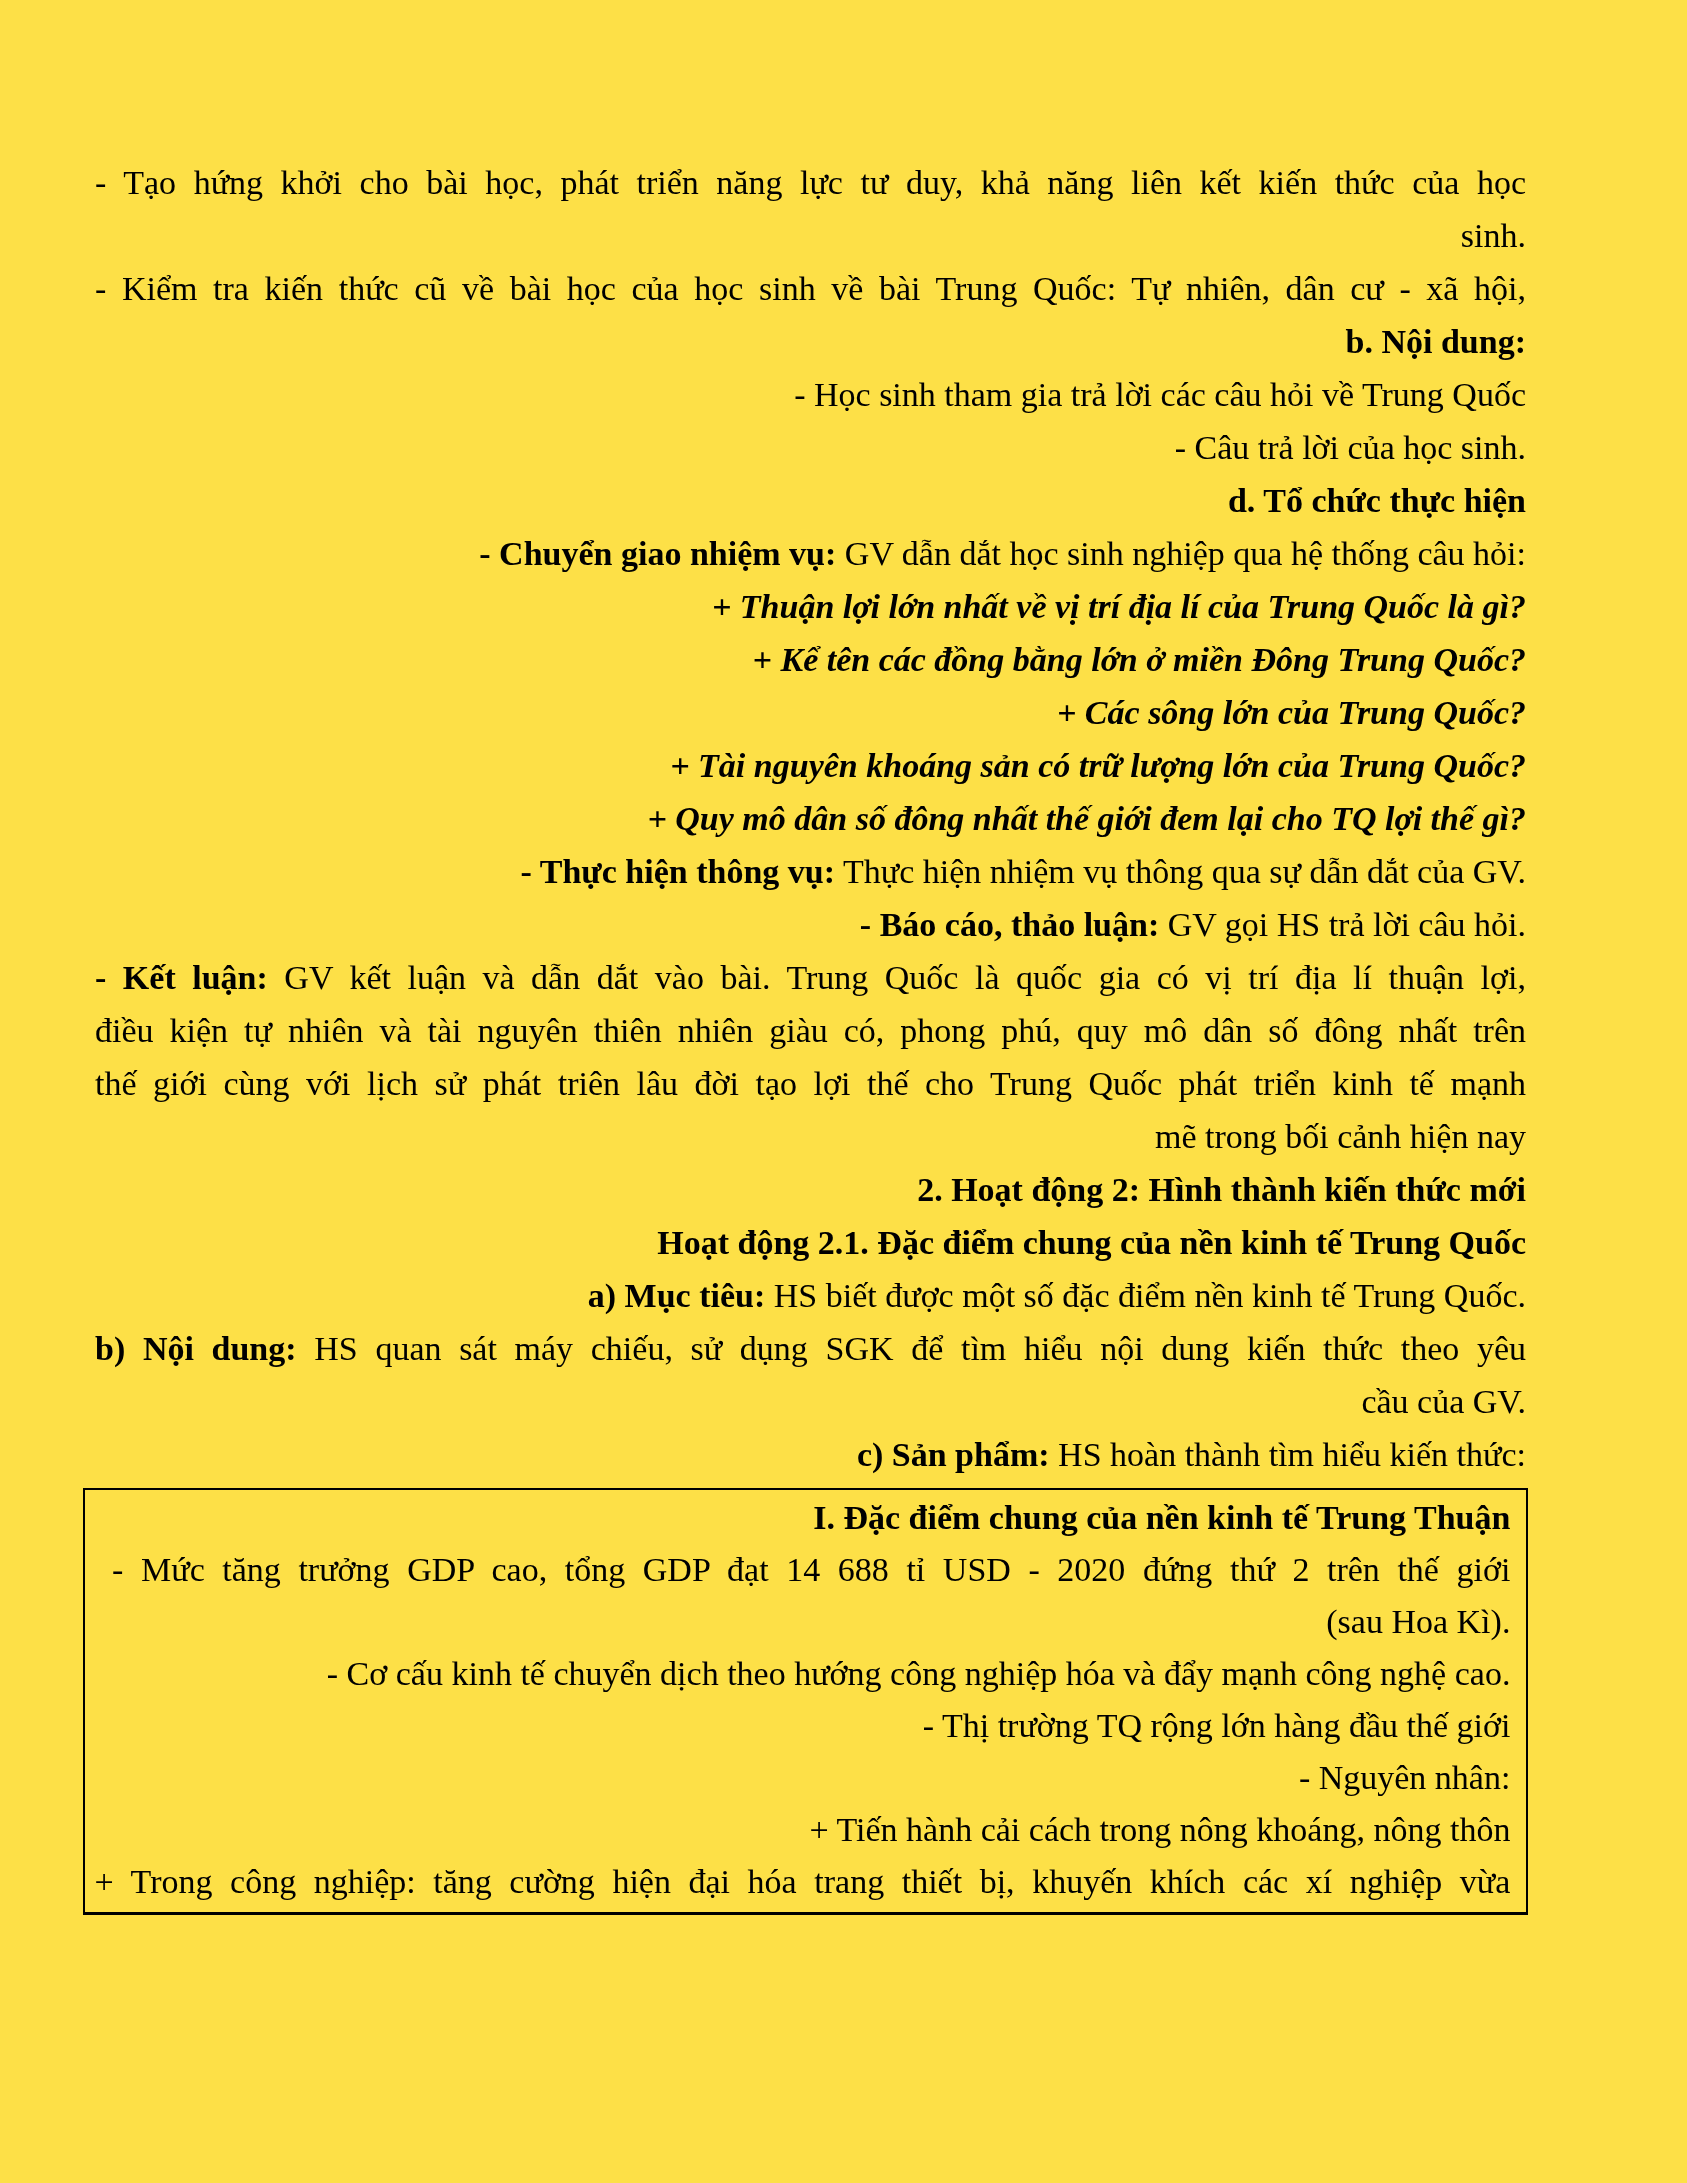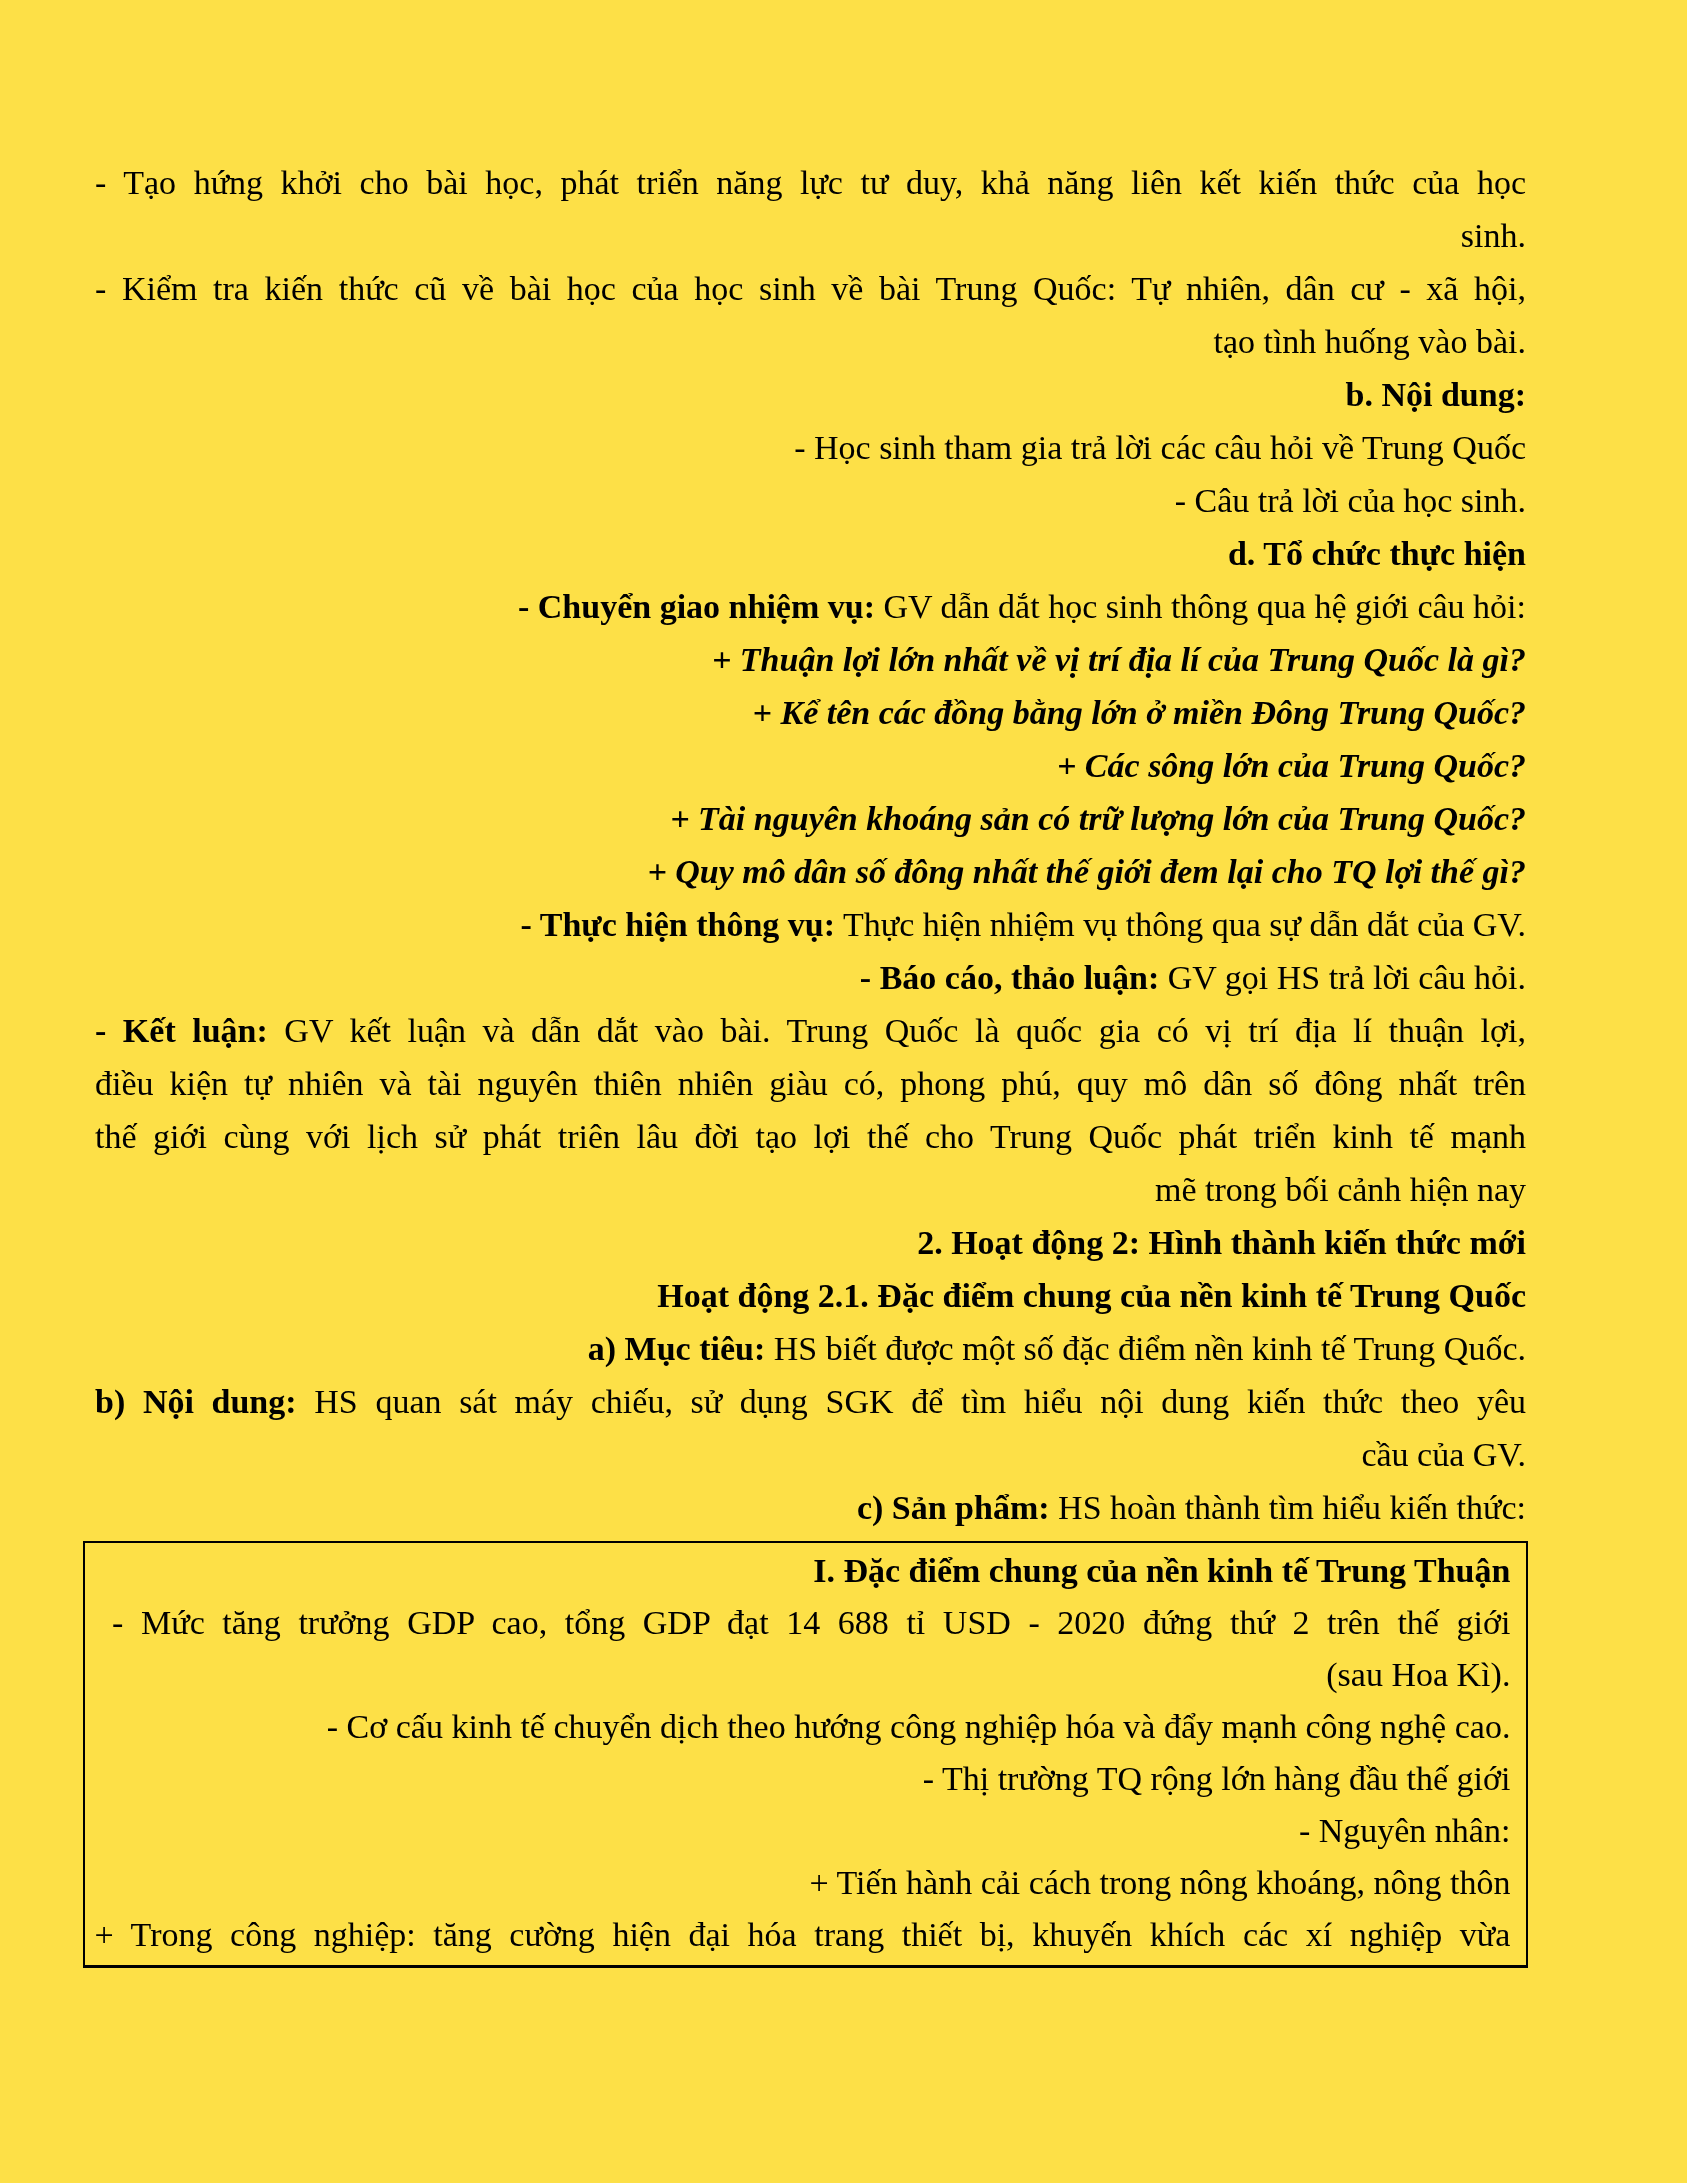--- a/index.html
+++ b/index.html
@@ -54,26 +54,25 @@
 </style>
 </head>
 <body>
 
 <div class="page">
   <div class="content">
     <div>
         <div class="line just"><span class="seg-regular">- Tạo hứng khởi cho bài học, phát triển năng lực tư duy, khả năng liên kết kiến thức của học</span></div>
         <div class="line"><span class="seg-regular">sinh.</span></div>
         <div class="line just"><span class="seg-regular">- Kiểm tra kiến thức cũ về bài học của học sinh về bài Trung Quốc: Tự nhiên, dân cư - xã hội,</span></div>
-        <div class="line"><span class="seg-regular">tạo tình huống vào bài.</span></div>
         <div class="line"><span class="seg-bold">b. Nội dung:</span></div>
         <div class="line"><span class="seg-regular">- Học sinh tham gia trả lời các câu hỏi về Trung Quốc</span></div>
         <div class="line"><span class="seg-regular">- Câu trả lời của học sinh.</span></div>
         <div class="line"><span class="seg-bold">d. Tổ chức thực hiện</span></div>
-        <div class="line"><span class="seg-bold">- Chuyển giao nhiệm vụ:</span><span class="seg-regular"> GV dẫn dắt học sinh thông qua hệ giới câu hỏi:</span></div>
+        <div class="line"><span class="seg-bold">- Chuyển giao nhiệm vụ:</span><span class="seg-regular"> GV dẫn dắt học sinh nghiệp qua hệ thống câu hỏi:</span></div>
         <div class="line"><span class="seg-italic">+ Thuận lợi lớn nhất về vị trí địa lí của Trung Quốc là gì?</span></div>
         <div class="line"><span class="seg-italic">+ Kể tên các đồng bằng lớn ở miền Đông Trung Quốc?</span></div>
         <div class="line"><span class="seg-italic">+ Các sông lớn của Trung Quốc?</span></div>
         <div class="line"><span class="seg-italic">+ Tài nguyên khoáng sản có trữ lượng lớn của Trung Quốc?</span></div>
         <div class="line"><span class="seg-italic">+ Quy mô dân số đông nhất thế giới đem lại cho TQ lợi thế gì?</span></div>
         <div class="line"><span class="seg-bold">- Thực hiện thông vụ:</span><span class="seg-regular"> Thực hiện nhiệm vụ thông qua sự dẫn dắt của GV.</span></div>
         <div class="line"><span class="seg-bold">- Báo cáo, thảo luận:</span><span class="seg-regular"> GV gọi HS trả lời câu hỏi.</span></div>
         <div class="line just"><span class="seg-bold">- Kết luận:</span><span class="seg-regular"> GV kết luận và dẫn dắt vào bài. Trung Quốc là quốc gia có vị trí địa lí thuận lợi,</span></div>
         <div class="line just"><span class="seg-regular">điều kiện tự nhiên và tài nguyên thiên nhiên giàu có, phong phú, quy mô dân số đông nhất trên</span></div>
         <div class="line just"><span class="seg-regular">thế giới cùng với lịch sử phát triên lâu đời tạo lợi thế cho Trung Quốc phát triển kinh tế mạnh</span></div>

